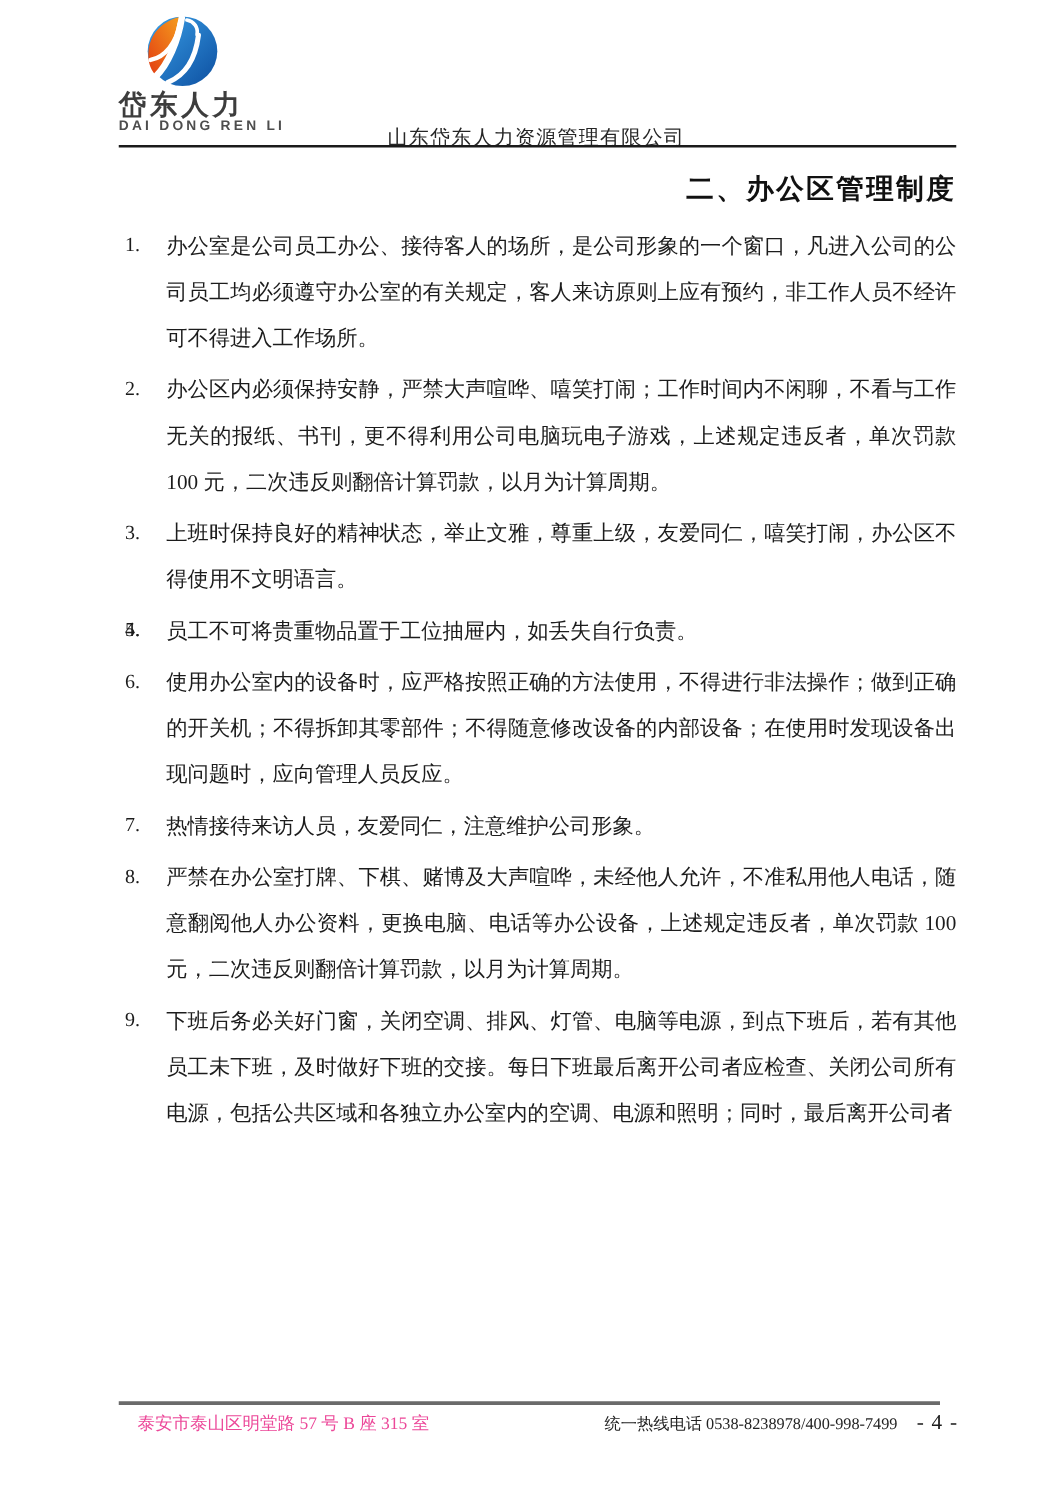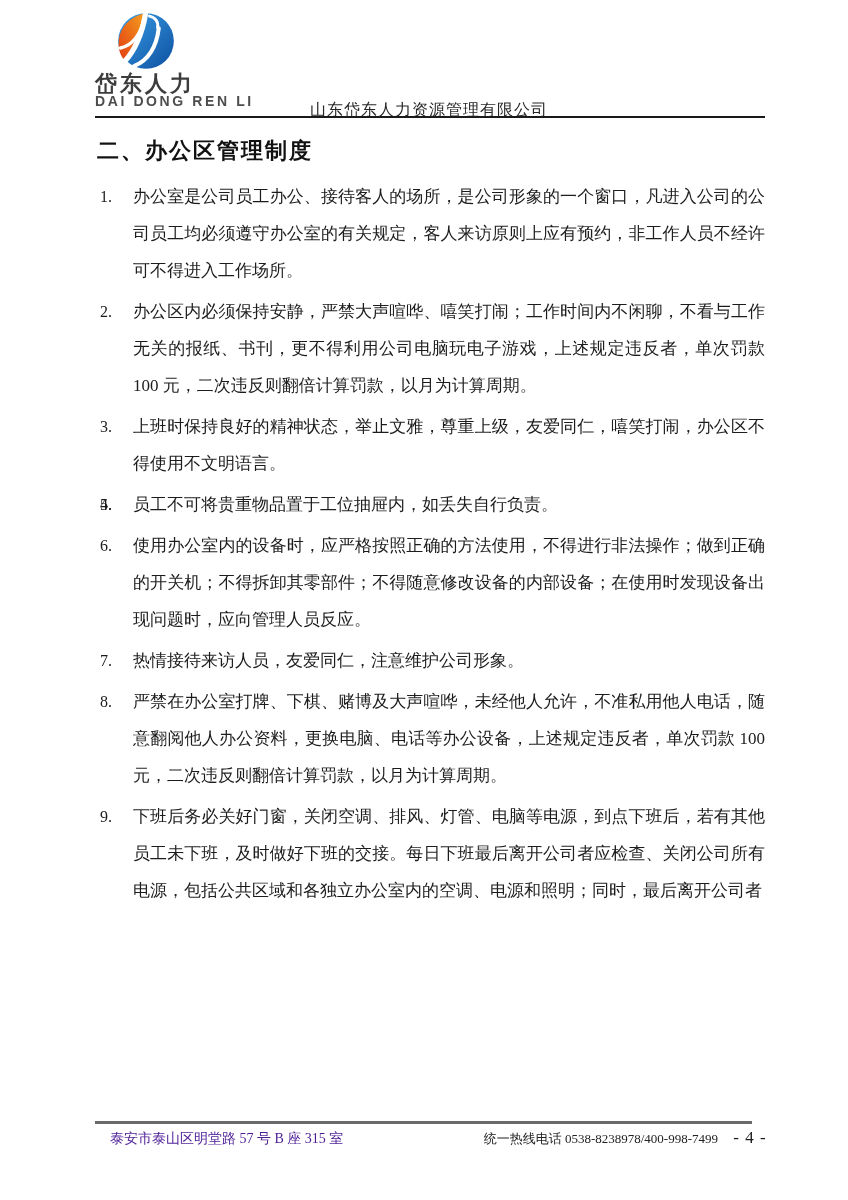--- a/index.html
+++ b/index.html
@@ -36,21 +36,21 @@
     font-weight: 800;
     font-size: 22px;
     letter-spacing: 3px;
     color: #3d3d3d;
     line-height: 24px;
     white-space: nowrap;
   }
   .logo-wordmark-en {
     font-family: "Liberation Sans", "DejaVu Sans", sans-serif;
     font-weight: 700;
-    font-size: 14px;
+    font-size: 11px;
     letter-spacing: 2.6px;
     color: #4d4d4d;
     line-height: 11px;
     white-space: nowrap;
   }
   .company-name {
     position: absolute;
     top: 100px;
     left: 310px;
     font-size: 16px;
@@ -74,20 +74,21 @@
     left: 97px;
     width: 668px;
   }
   .doc-title {
     font-size: 22px;
     font-weight: bold;
     line-height: 30px;
     letter-spacing: 2px;
     margin: 0 0 12px 0;
     color: #111111;
+    text-align: right;
   }
   ol.rules-list {
     list-style: none;
     margin: 0;
     padding: 0;
   }
   ol.rules-list li {
     position: relative;
     padding-left: 36px;
     margin: 0 0 4px 0;
@@ -110,21 +111,21 @@
     left: 95px;
     width: 657px;
     height: 3px;
     background: #6a6a6a;
   }
   .footer-address {
     position: absolute;
     top: 1130px;
     left: 110px;
     font-size: 14px;
-    color: #4c1d95;
+    color: #ec4899;
     white-space: nowrap;
   }
   .footer-hotline {
     position: absolute;
     top: 1130px;
     right: 130px;
     font-size: 13px;
     color: #222222;
     white-space: nowrap;
   }

